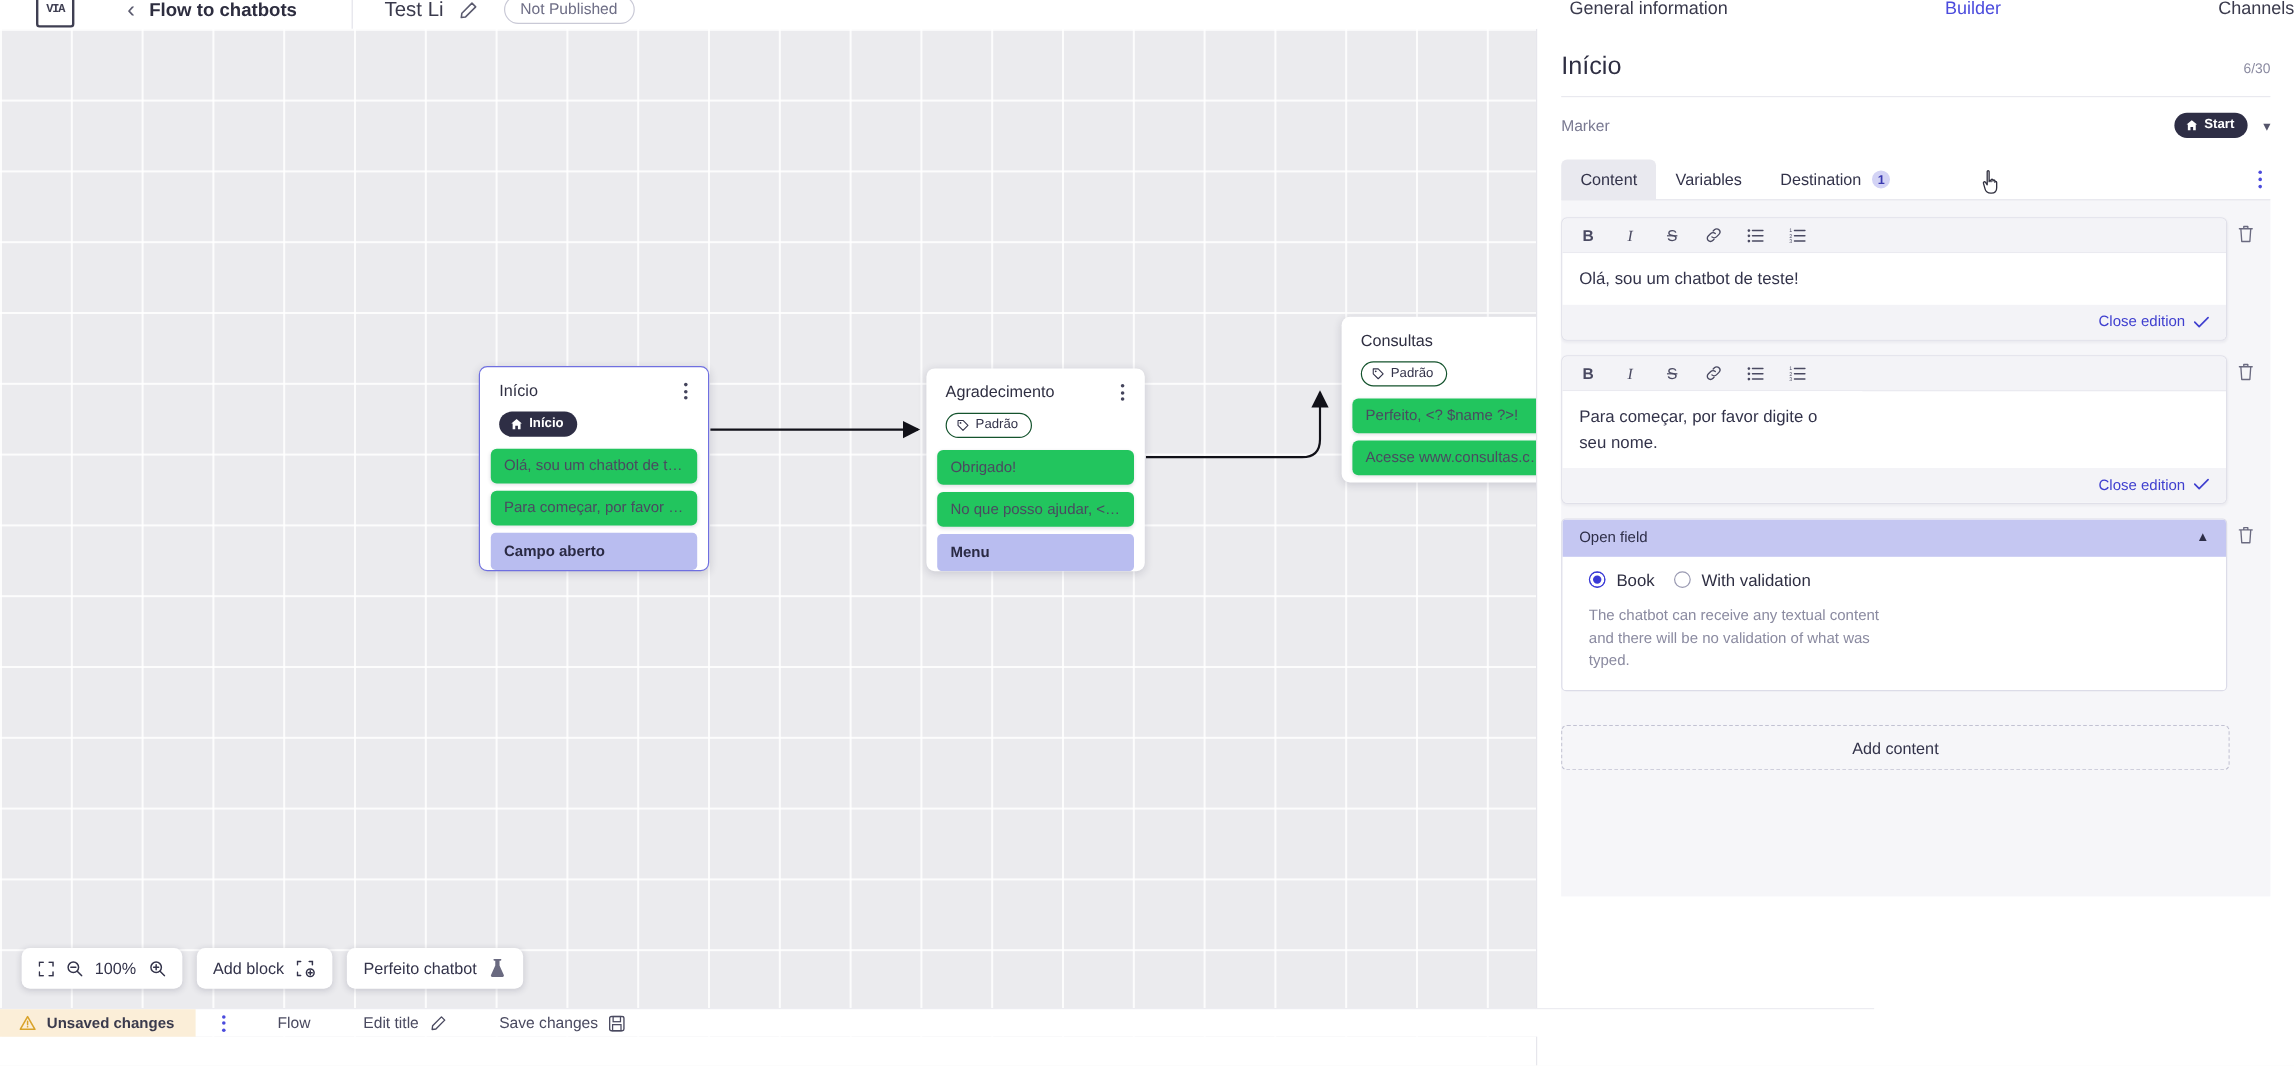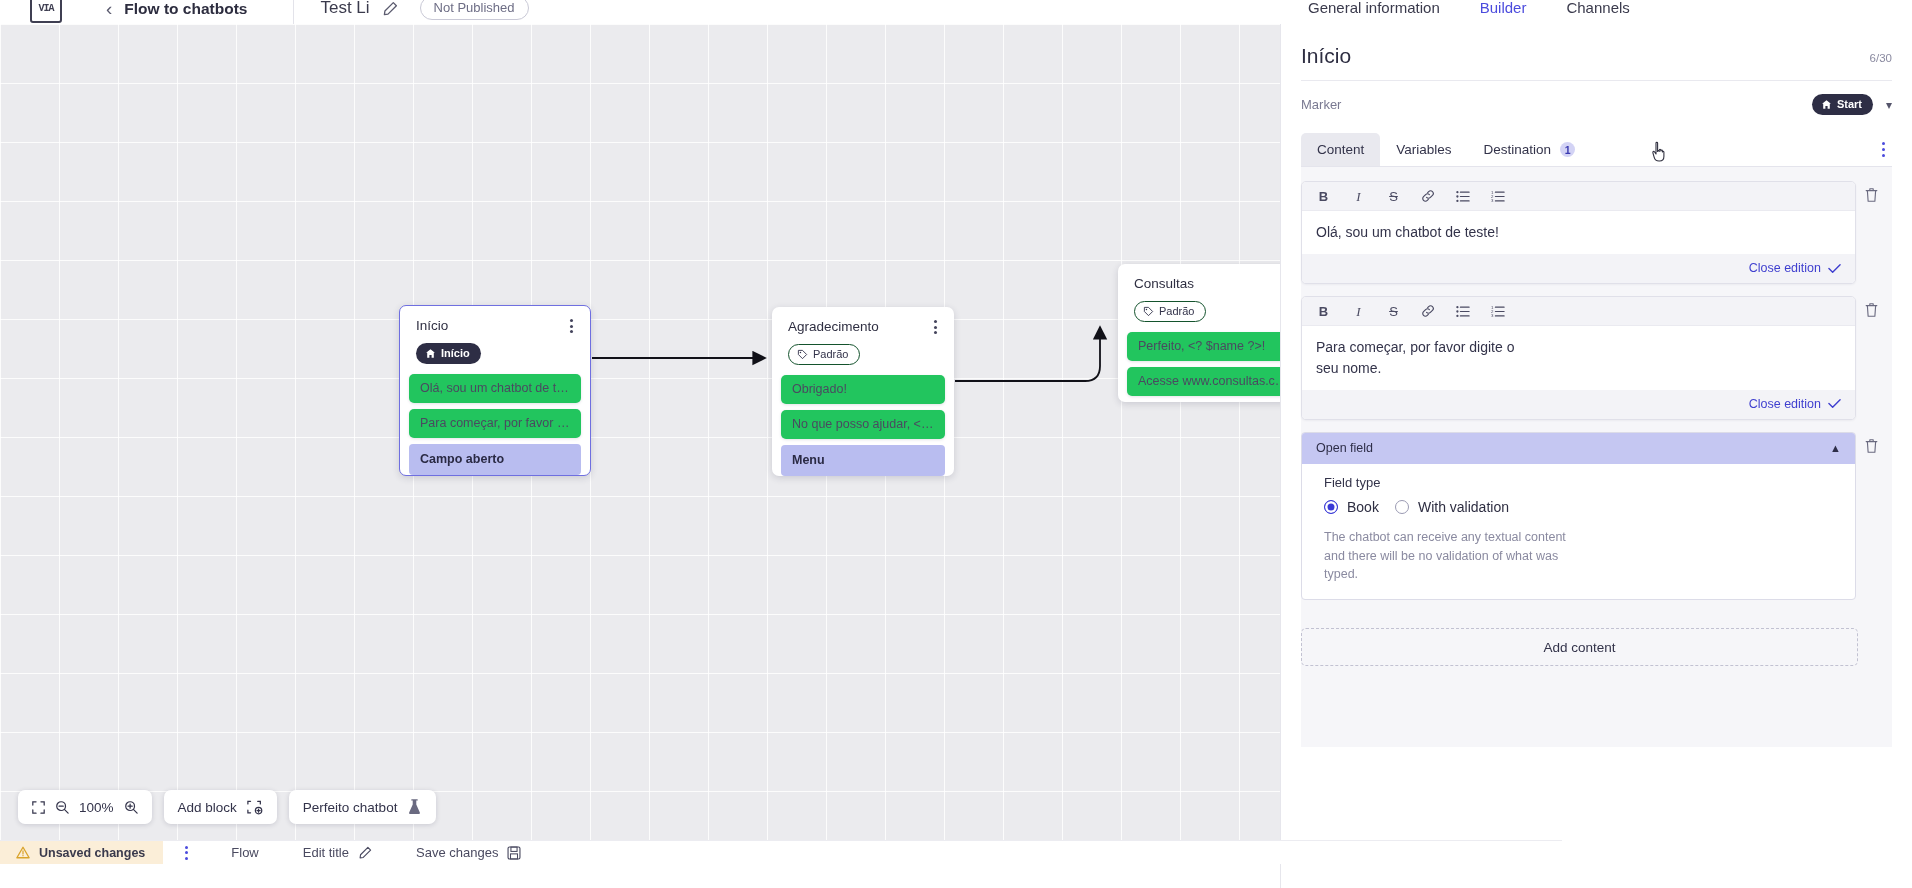--- a/index.html
+++ b/index.html
@@ -44,21 +44,21 @@
     position: relative; top: -4px;
   }
   .pencil-ico { margin-left: 12px; position: relative; top: -3px; }
   .pill-notpub {
     margin-left: 22px; border: 1px solid #c9c9d6; border-radius: 12px;
     padding: 3px 13px 4px; font-size: 13px; color: #6d6d85;
     background: #fff; white-space: nowrap; position: relative; top: -4px;
   }
   .toptabs {
     position: absolute; right: 0px; top: 0px; width: 632px; height: 24px;
-    display: flex; align-items: center; justify-content: flex-start;
+    display: flex; align-items: center; justify-content: space-between;
     padding-left: 28px; gap: 40px;
   }
   .toptab {
     font-size: 15px; color: #3a3a4c; white-space: nowrap;
     position: relative; top: -2px; padding-bottom: 6px;
   }
   .toptab.active { color: #4b4bdd; font-weight: normal; }
   .toptab.active::after {
     content: ""; position: absolute; left: -4px; right: -4px; bottom: -9px;
     height: 2px; background: #4b4bdd;
@@ -590,21 +590,20 @@
           </div>
         </div>
 
         <div class="card-wrap">
           <div class="acc">
             <div class="acc-head">
               <span>Open field</span>
               <span class="acc-chev">▲</span>
             </div>
             <div class="acc-body">
-              <div class="field-type-label">Field type</div>
               <div class="radios">
                 <span class="radio-item">
                   <span class="radio on"></span>
                   <span>Book</span>
                 </span>
                 <span class="radio-gap"></span>
                 <span class="radio-item">
                   <span class="radio"></span>
                   <span>With validation</span>
                 </span>

